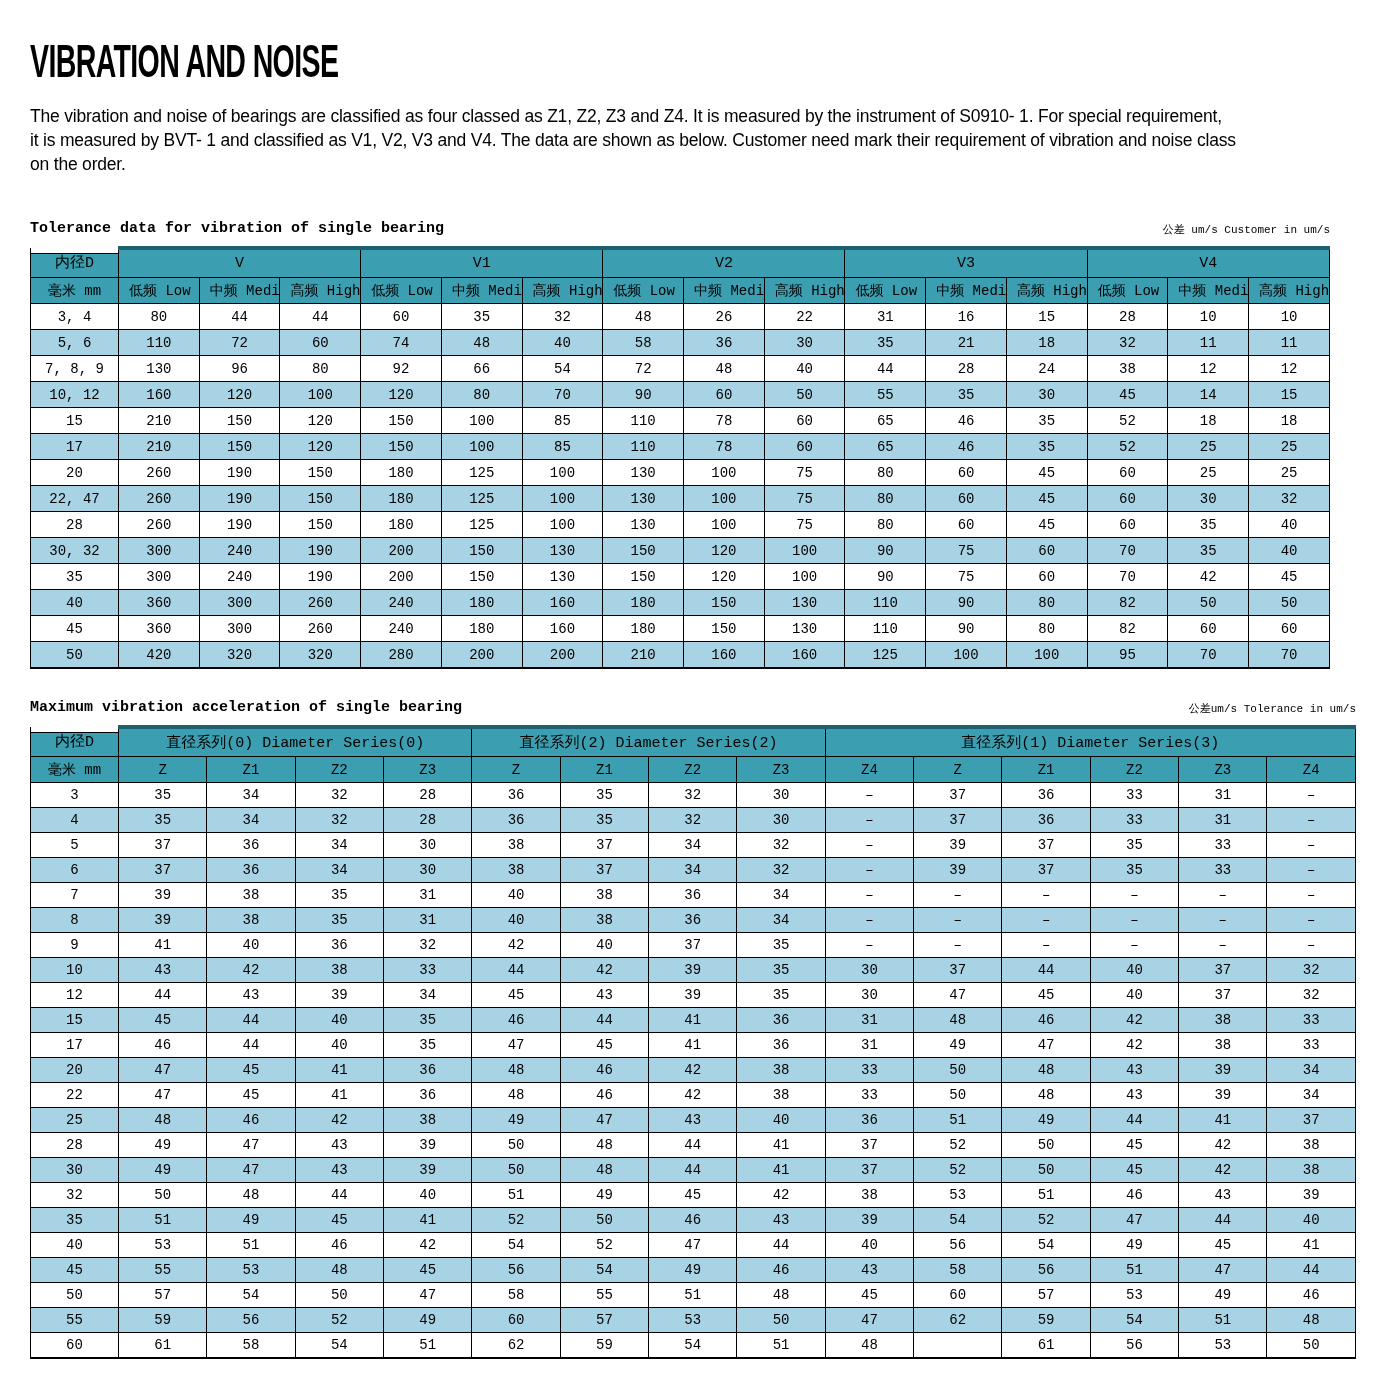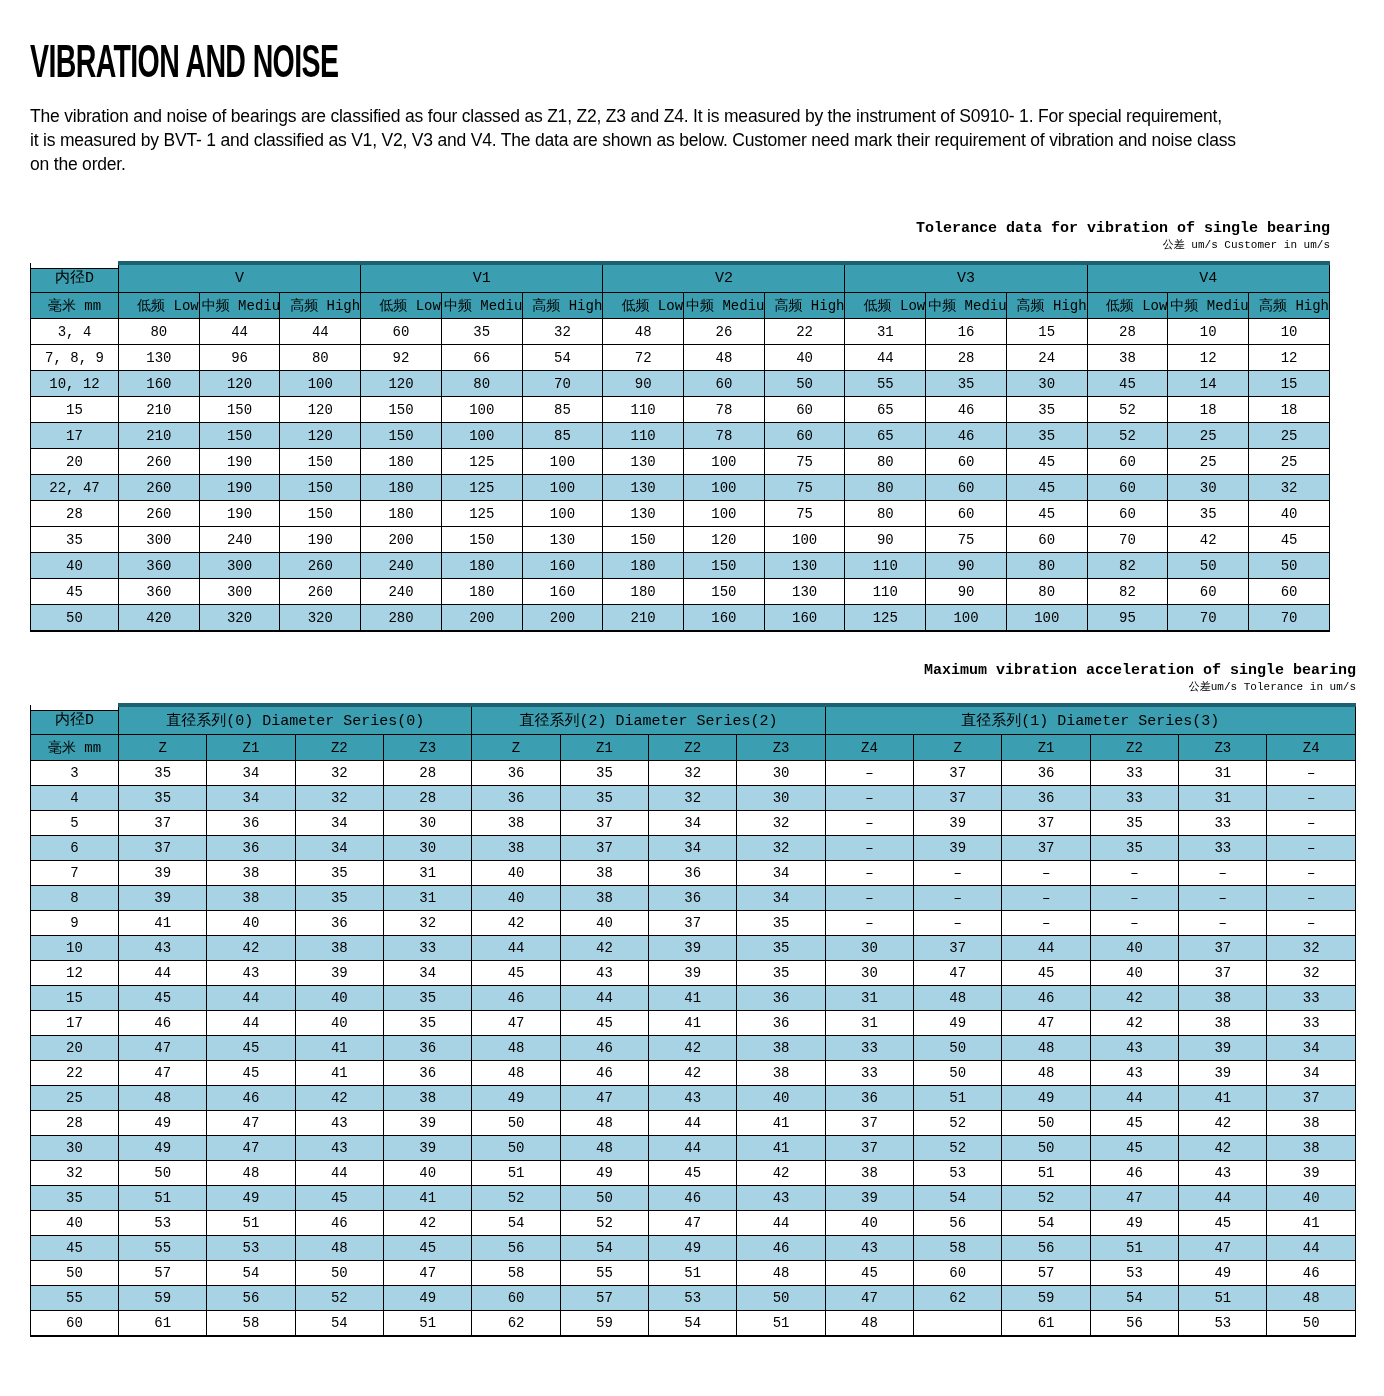--- a/index.html
+++ b/index.html
@@ -17,21 +17,20 @@
   }
   p.intro {
     margin:16px 0 0 0; width:1320px;
     font-size:17.5px; line-height:24px; letter-spacing:-0.2px;
     white-space:pre-line;
   }
 
   .section-head {
     display:flex; justify-content:space-between; align-items:flex-end;
     font-family:"Liberation Mono", monospace;
-    flex-direction:column;
   }
   .sh1 { width:1300px; margin-top:44px; }
   .sh2 { width:1326px; margin-top:30px; }
   .section-title { font-weight:700; font-size:15px; white-space:nowrap; }
   .unit-note { font-size:11px; white-space:nowrap; }
 
   table.data-table {
     border-collapse:collapse; table-layout:fixed; margin-top:9px;
     font-family:"Liberation Mono", monospace;
   }
@@ -44,21 +43,21 @@
     padding:0; font-weight:normal; overflow:hidden; white-space:nowrap;
   }
   .data-table thead th { background:#3c9fb1; }
   tr.grp-row th { height:27px; font-size:15px; }
   tr.grp-row th.grp { border-top:4px solid #1d6070; }
   tr.grp-row th.corner-top {
     border-top:none;
     background:linear-gradient(to bottom,#fff 0,#fff 5px,#000 5px,#000 6px,#3c9fb1 6px);
   }
   tr.sub-row th { height:25px; font-size:14px; }
-  #table1 tr.sub-row th.sub { text-align:right; padding-left:2px; }
+  #table1 tr.sub-row th.sub { text-align:left; padding-left:10px; }
   .data-table tbody td { height:25px; font-size:14px; }
   #table2 tbody td { height:24px; }
   .data-table tbody tr.alt td { background:#a8d3e4; }
   .data-table tbody tr:last-child td { border-bottom:2px solid #000; }
 </style>
 </head>
 <body>
 
 <div class="page">
 
@@ -132,20 +131,38 @@
           <td>48</td>
           <td>26</td>
           <td>22</td>
           <td>31</td>
           <td>16</td>
           <td>15</td>
           <td>28</td>
           <td>10</td>
           <td>10</td>
         </tr>
+        <tr class="alt">
+          <td class="dcol">5, 6</td>
+          <td>110</td>
+          <td>72</td>
+          <td>60</td>
+          <td>74</td>
+          <td>48</td>
+          <td>40</td>
+          <td>58</td>
+          <td>36</td>
+          <td>30</td>
+          <td>35</td>
+          <td>21</td>
+          <td>18</td>
+          <td>32</td>
+          <td>11</td>
+          <td>11</td>
+        </tr>
         <tr>
           <td class="dcol">7, 8, 9</td>
           <td>130</td>
           <td>96</td>
           <td>80</td>
           <td>92</td>
           <td>66</td>
           <td>54</td>
           <td>72</td>
           <td>48</td>
@@ -255,20 +272,38 @@
           <td>180</td>
           <td>125</td>
           <td>100</td>
           <td>130</td>
           <td>100</td>
           <td>75</td>
           <td>80</td>
           <td>60</td>
           <td>45</td>
           <td>60</td>
+          <td>35</td>
+          <td>40</td>
+        </tr>
+        <tr class="alt">
+          <td class="dcol">30, 32</td>
+          <td>300</td>
+          <td>240</td>
+          <td>190</td>
+          <td>200</td>
+          <td>150</td>
+          <td>130</td>
+          <td>150</td>
+          <td>120</td>
+          <td>100</td>
+          <td>90</td>
+          <td>75</td>
+          <td>60</td>
+          <td>70</td>
           <td>35</td>
           <td>40</td>
         </tr>
         <tr>
           <td class="dcol">35</td>
           <td>300</td>
           <td>240</td>
           <td>190</td>
           <td>200</td>
           <td>150</td>

